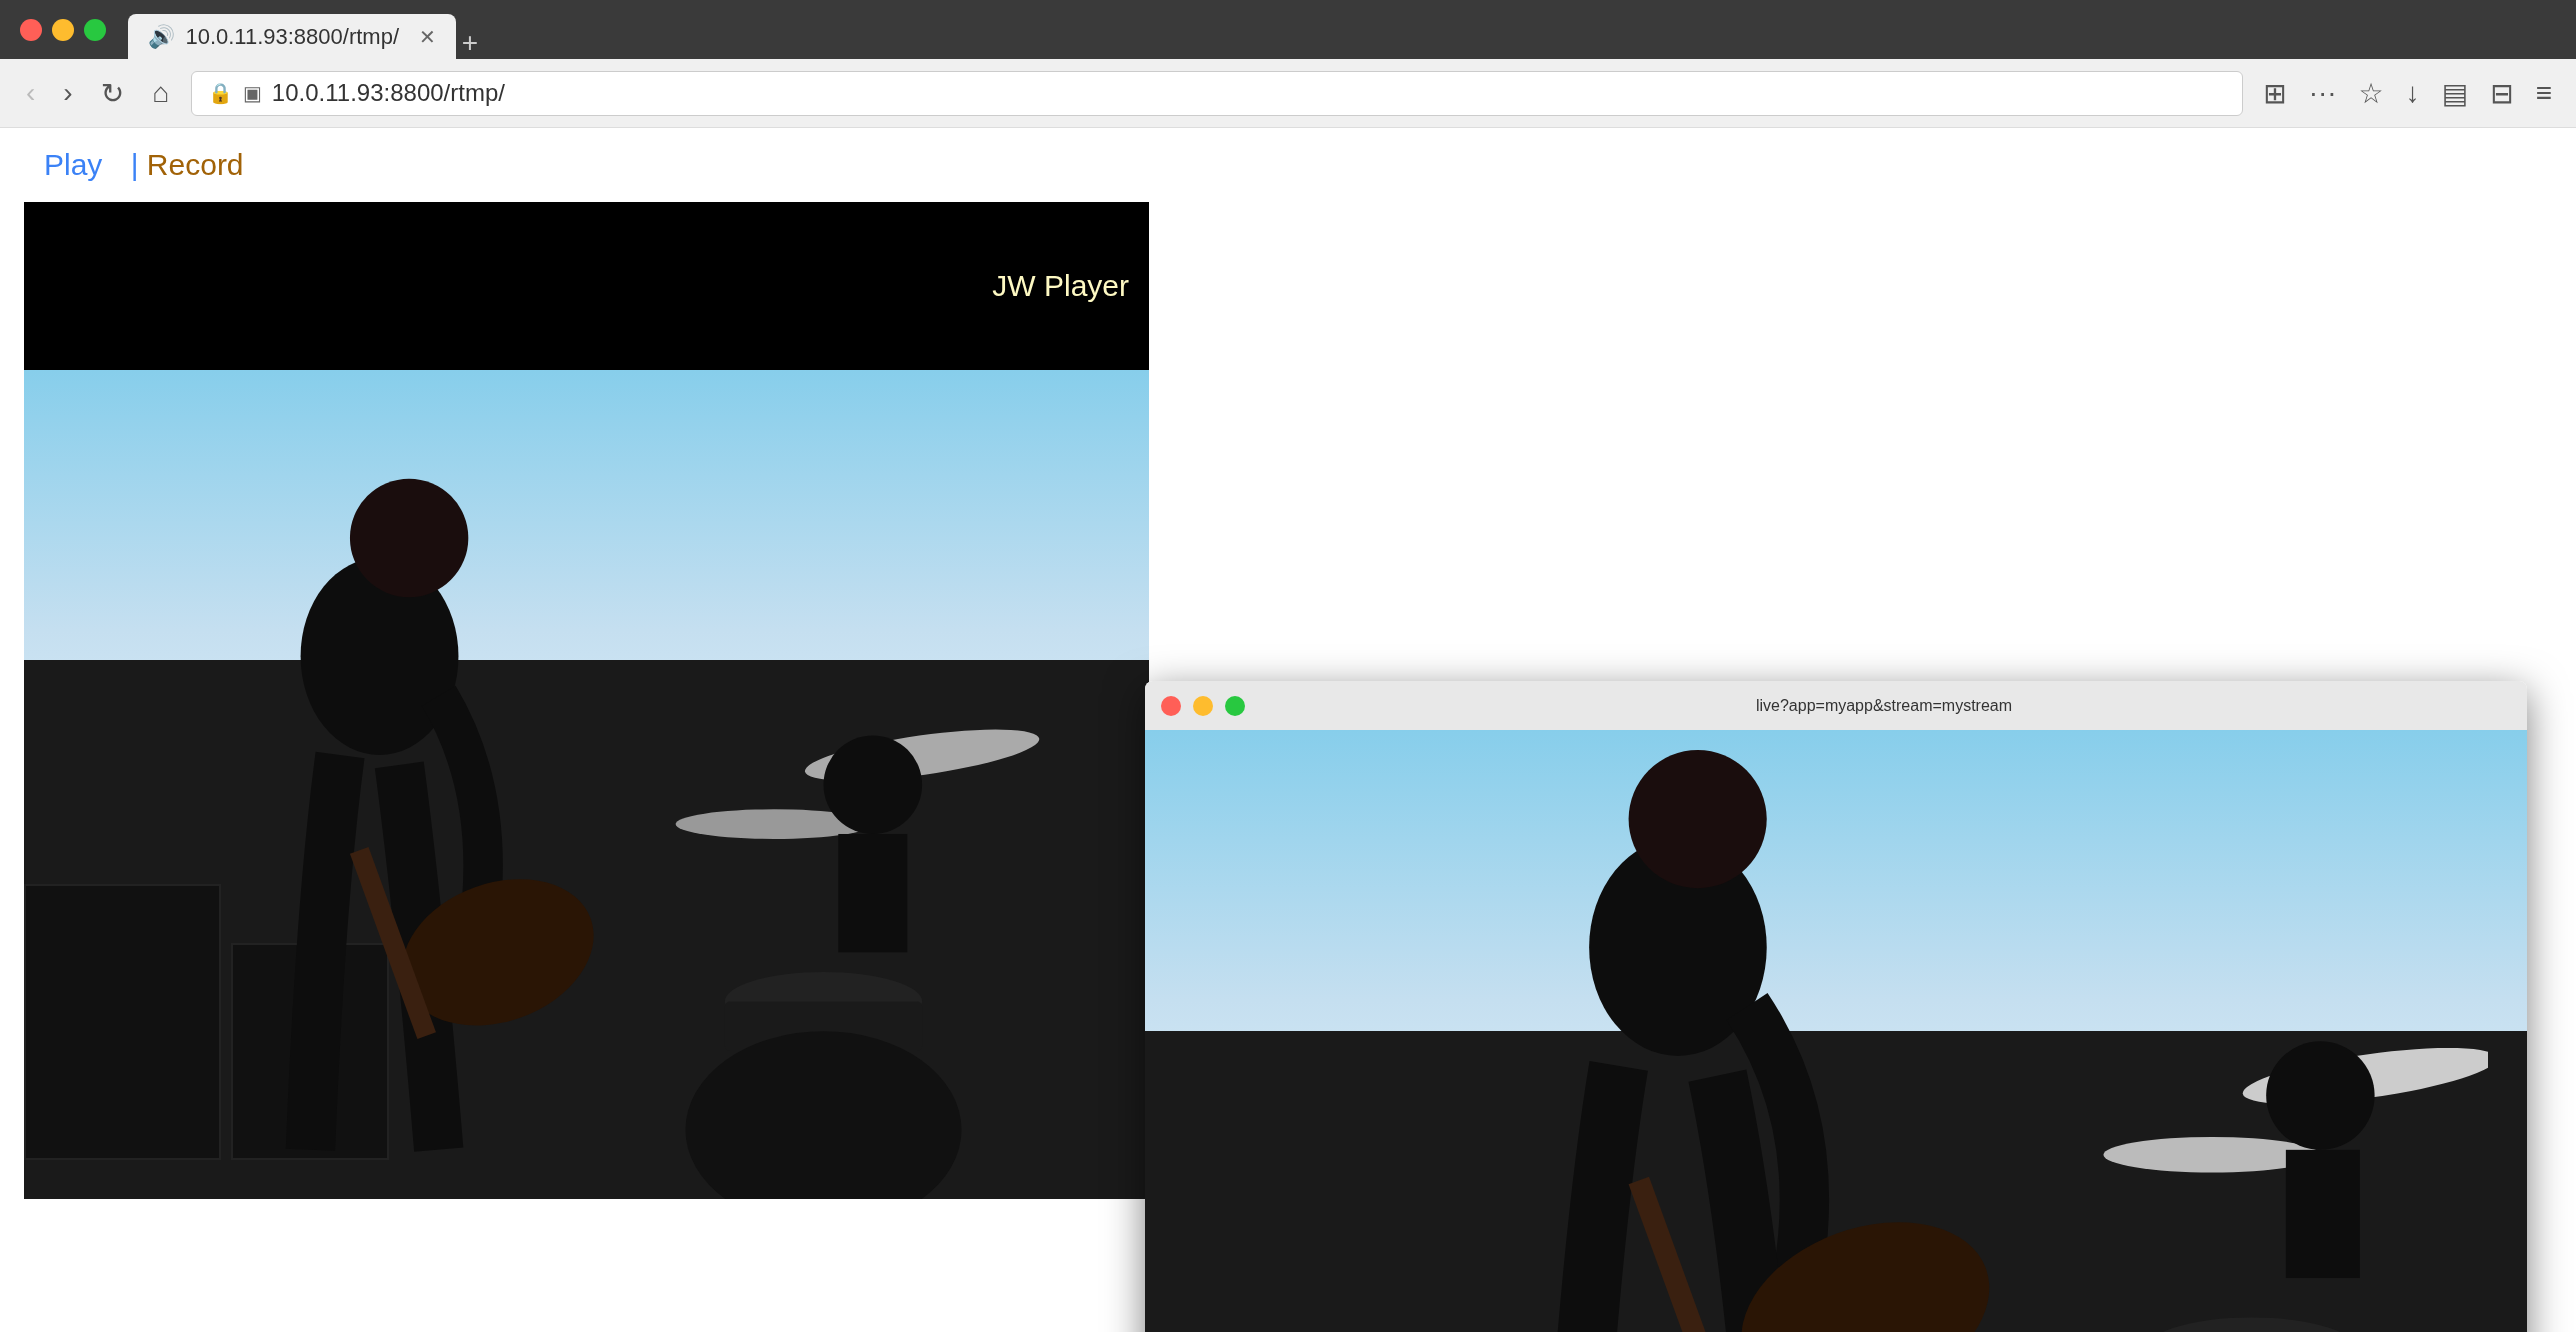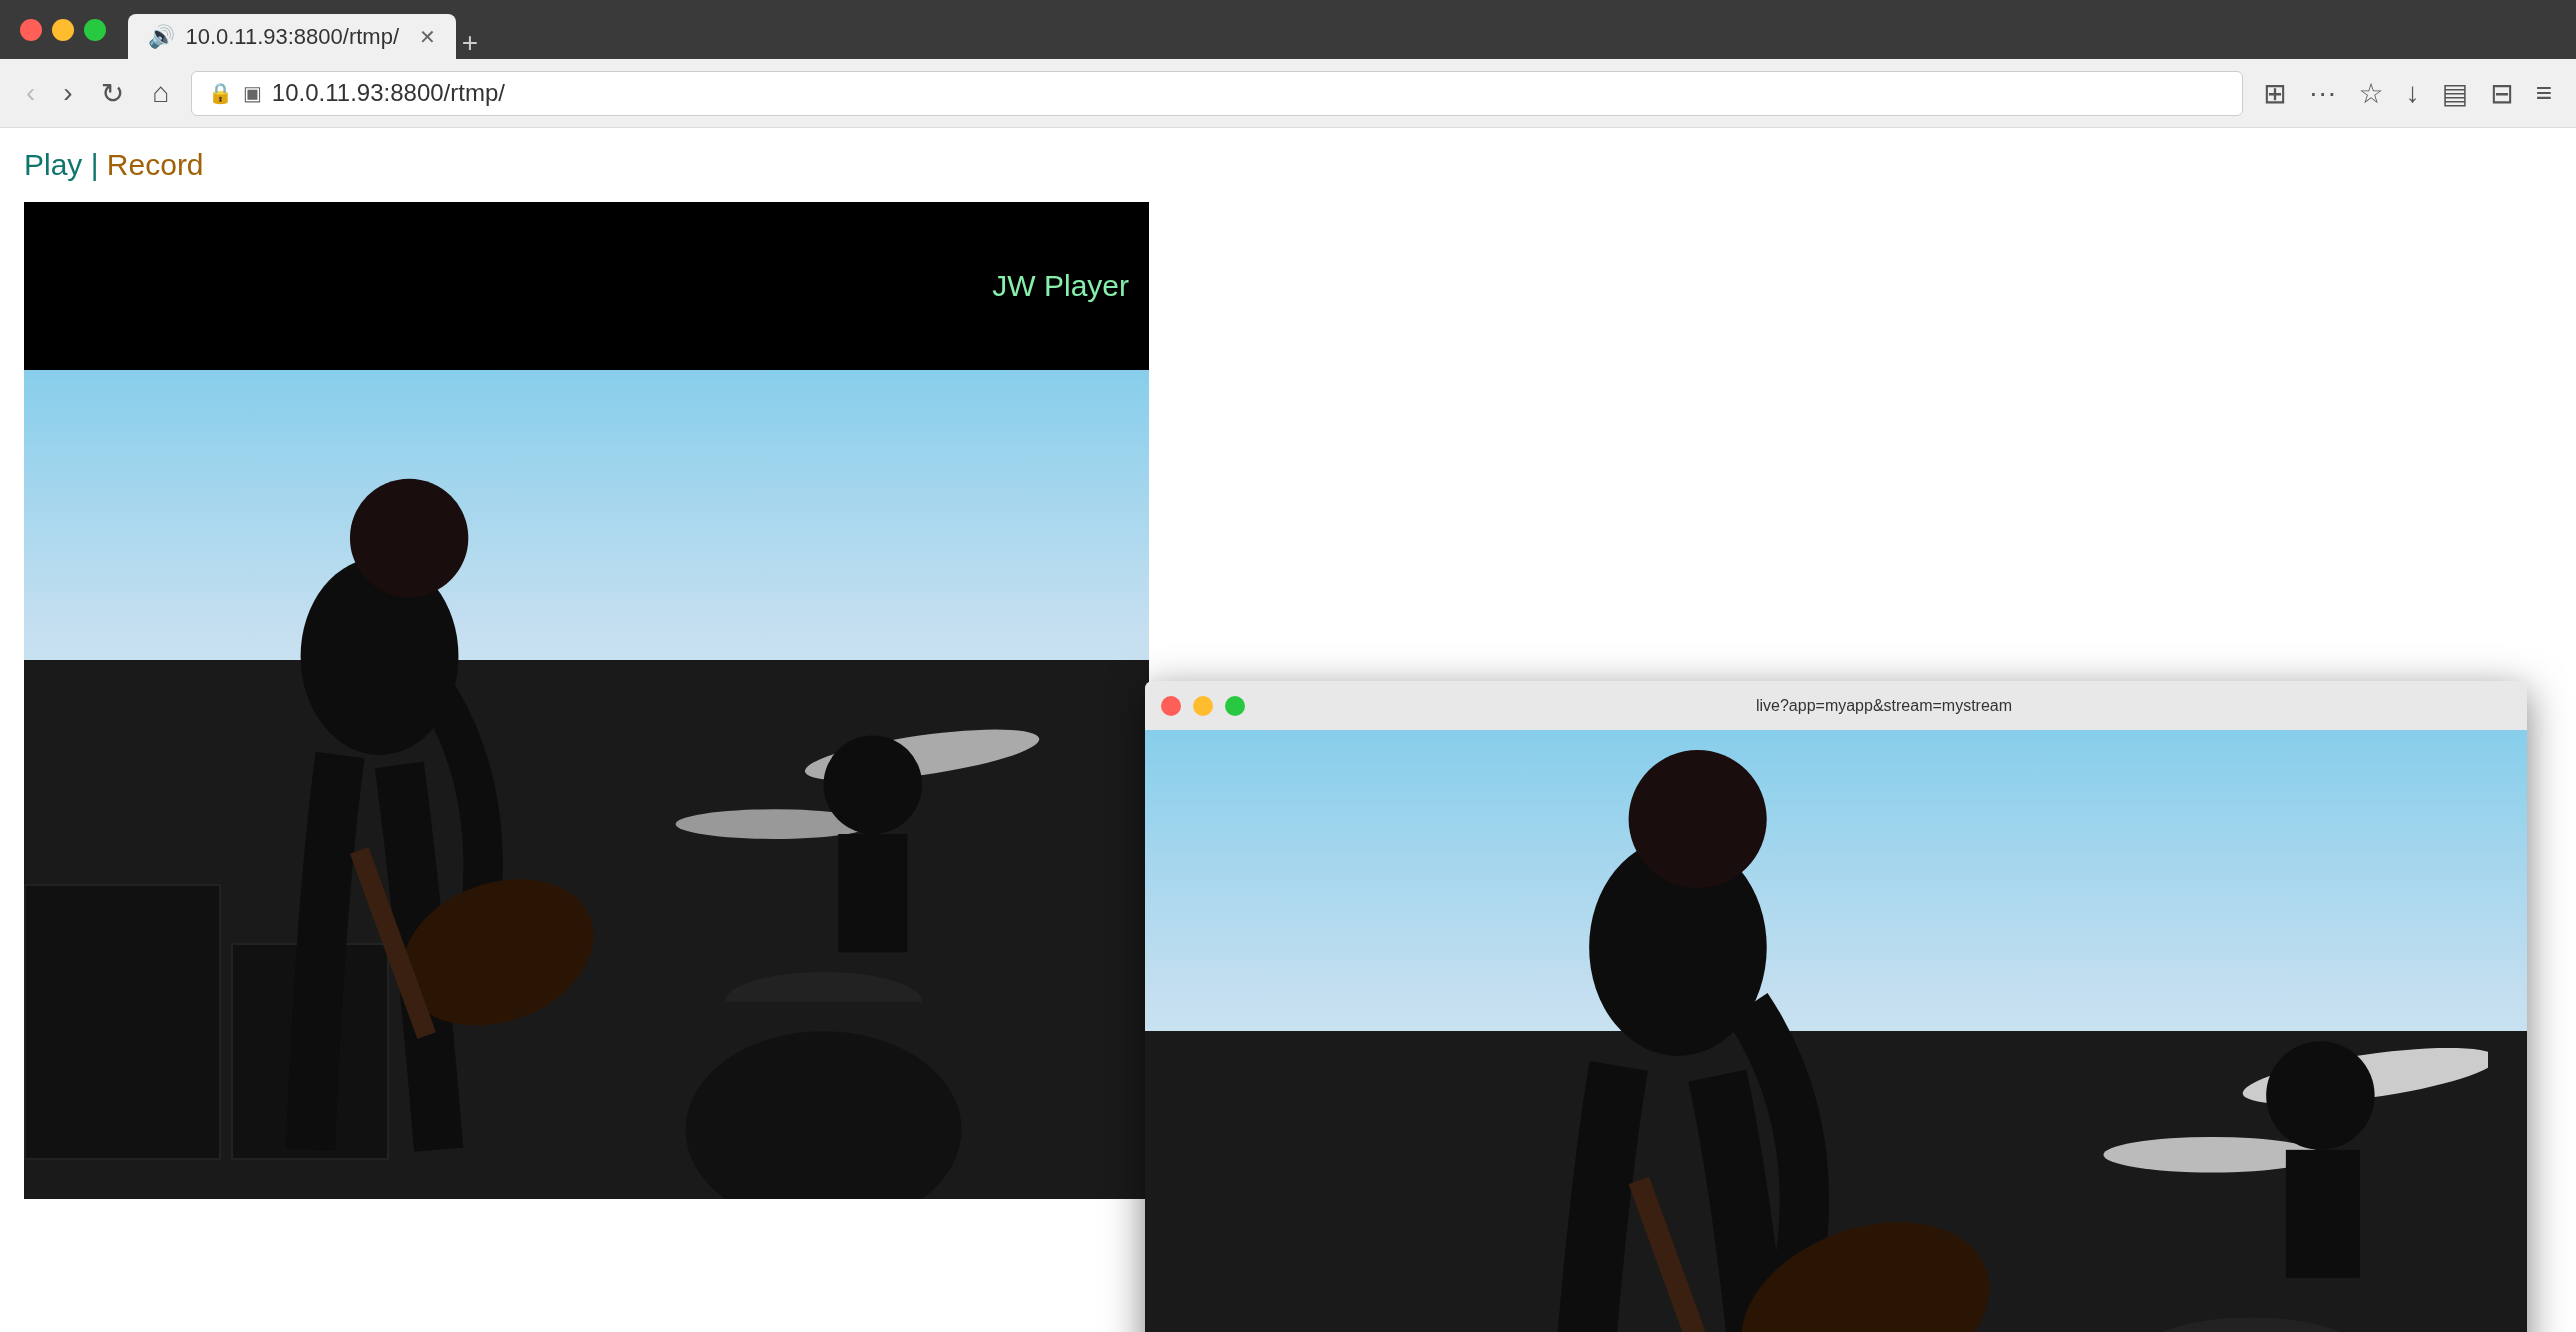--- a/index.html
+++ b/index.html
@@ -122,21 +122,22 @@
     .page-header {
       font-size: 30px;
       margin-bottom: 20px;
       color: #333;
     }
     .page-header a {
       color: #a16207;
       text-decoration: none;
     }
     .page-header span {
-      color: #0f766e;
+      color: #3b82f6;
+      margin-left: 20px;
     }
 
     
     .jw-player-container {
       width: 1125px;
       height: 997px;
       position: relative;
       background: #000;
     }
     .jw-player-top-bar {
@@ -145,21 +146,21 @@
       left: 0;
       right: 0;
       height: 168px;
       background: #000;
       display: flex;
       align-items: center;
       justify-content: flex-end;
       padding-right: 20px;
     }
     .jw-player-label {
-      color: #86efac;
+      color: #fef9c3;
       font-size: 30px;
       font-weight: 500;
     }
     .jw-player-video {
       position: absolute;
       top: 168px;
       left: 0;
       right: 0;
       bottom: 0;
       background: #1a1a2e;

